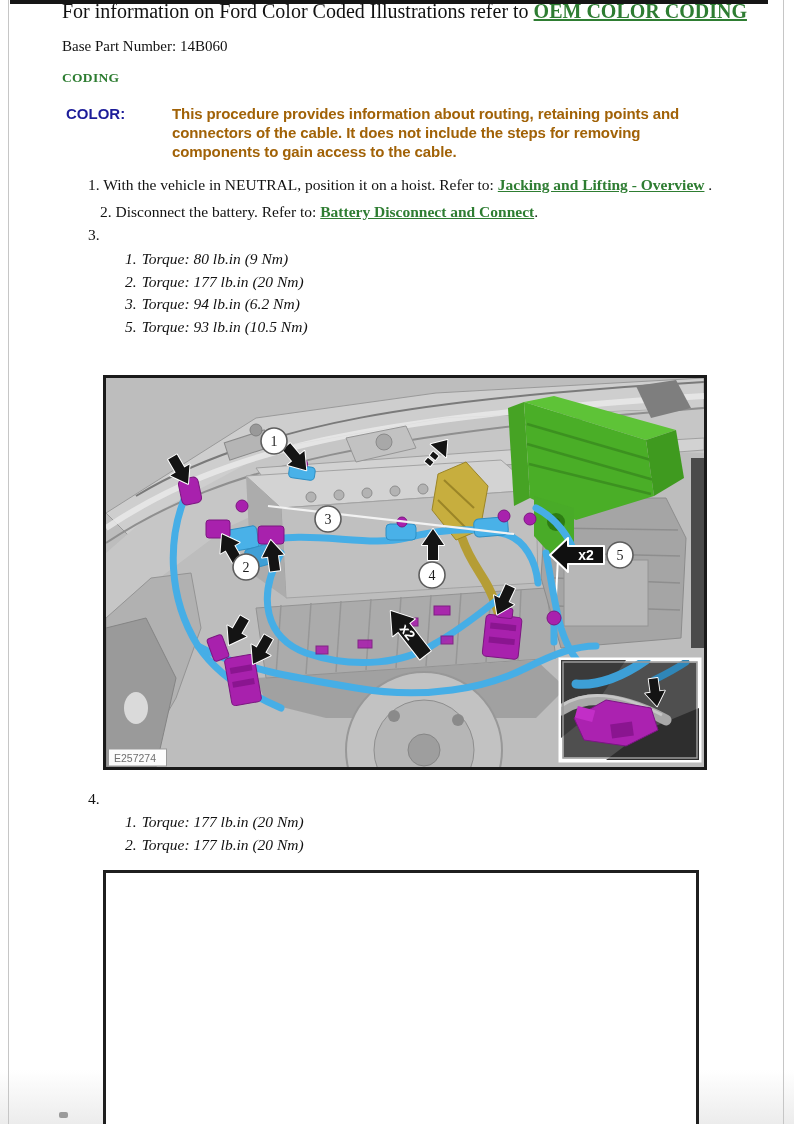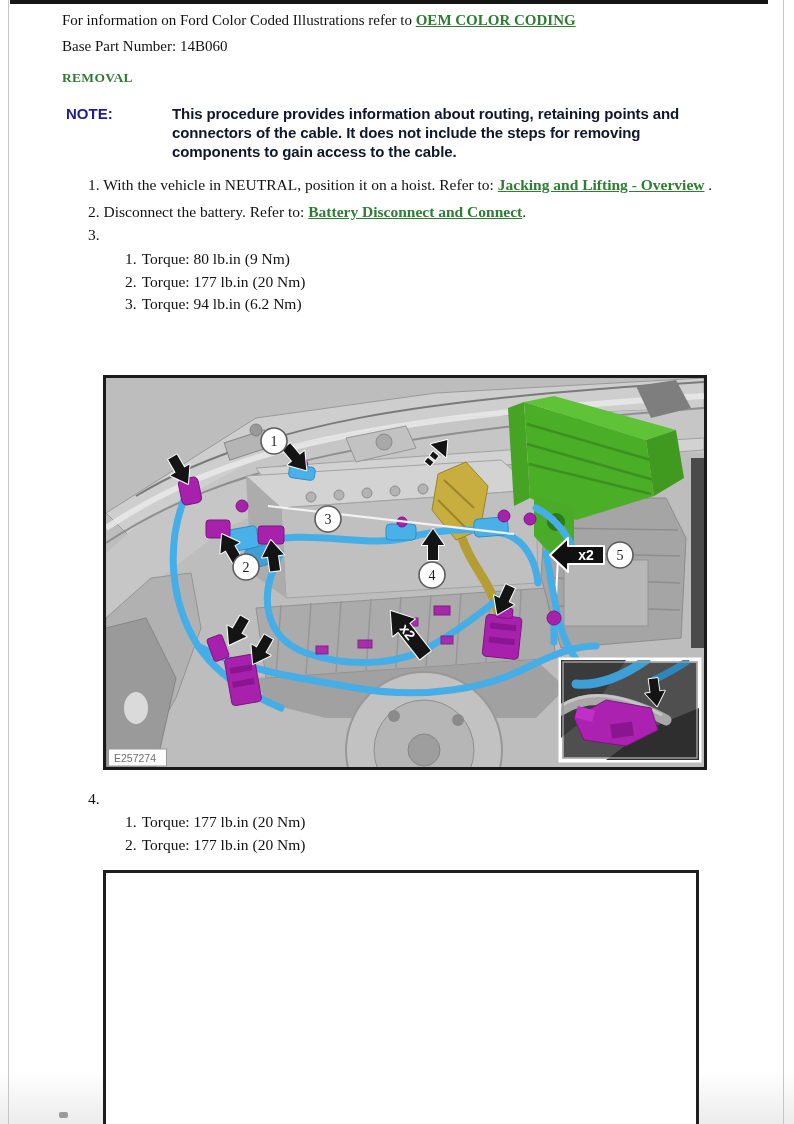--- a/index.html
+++ b/index.html
@@ -7,40 +7,40 @@
     width:794px;height:1124px;position:relative;overflow:hidden;
     background:#ffffff;font-family:"Liberation Serif",serif;color:#111;
   }
   .page-edge{position:absolute;top:0;bottom:0;width:1px;background:#c6c6c6;z-index:5;}
   .edge-left{left:8px;}
   .edge-right{left:783px;}
   .bottom-fade{position:absolute;left:0;top:1070px;width:794px;height:54px;
     background:linear-gradient(to bottom, rgba(236,236,236,0) 0%, #ececec 100%);z-index:1;}
   .top-rule{position:absolute;left:10px;top:0;width:758px;height:4px;background:#161616;z-index:4;}
 
-  .ref-line{position:absolute;left:62px;top:12px;font-size:15px;white-space:nowrap;z-index:3;}
+  .ref-line{position:absolute;left:62px;top:0;font-size:20px;white-space:nowrap;z-index:3;}
   a.green-link{color:#2e7d32;font-weight:bold;text-decoration:underline;cursor:pointer;}
   .base-part{position:absolute;left:62px;top:38px;font-size:15px;z-index:3;}
   .removal-heading{position:absolute;left:62px;top:70px;font-size:13.5px;font-weight:bold;
     color:#2e7d32;letter-spacing:.3px;z-index:3;}
 
   .note-row{position:absolute;left:66px;top:104px;width:664px;display:flex;z-index:3;
     font-family:"Liberation Sans",sans-serif;font-weight:bold;font-size:15px;line-height:19px;}
   .note-label{width:106px;color:#1c1c99;flex:0 0 106px;}
-  .note-text{width:556px;color:#0f172a;letter-spacing:-0.1px;}
+  .note-text{width:556px;color:#a16207;letter-spacing:-0.1px;}
 
   .step-line{position:absolute;left:88px;font-size:15.5px;white-space:nowrap;z-index:3;}
   .step1{top:176px;}
-  .step2{top:203px;}
+  .step2{top:203px;margin-left:12px;}
   .step3-num{top:226px;}
   .step4-num{top:790px;}
   .torque-list{position:absolute;left:125px;z-index:3;}
   .torques-3{top:250px;}
   .torques-4{top:813px;text-align:right;}
-  .torque-item{height:22.7px;font-size:15.5px;white-space:nowrap;}
+  .torque-item{height:22.7px;font-size:15.5px;white-space:nowrap;font-style:italic;}
   .torque-item .num{margin-right:5px;}
 
   .figure-frame{position:absolute;left:103px;top:375px;width:598px;height:389px;
     border:3px solid #1a1a1a;background:#c0c0c0;z-index:3;}
   .figure-frame svg{display:block;}
 
   .figure2-frame{position:absolute;left:103px;top:870px;width:590px;height:270px;
     border:3px solid #1f1f1f;background:#ffffff;z-index:2;}
 
   .speck{position:absolute;left:59px;top:1112px;width:9px;height:6px;background:#6d6d6d;
@@ -61,37 +61,38 @@
 
 <div class="page-edge edge-left"></div>
 <div class="page-edge edge-right"></div>
 <div class="bottom-fade"></div>
 <div class="top-rule"></div>
 
 <div class="ref-line"><span>For information on Ford Color Coded Illustrations refer to </span><a class="green-link">OEM COLOR CODING</a></div>
 
 <div class="base-part">Base Part Number: 14B060</div>
 
-<div class="removal-heading">REMOVAL</div>
+<div class="removal-heading">CODING</div>
 
 <div class="note-row">
-  <div class="note-label">NOTE:</div>
+  <div class="note-label">COLOR:</div>
   <div class="note-text">This procedure provides information about routing, retaining points and connectors of the cable. It does not include the steps for removing components to gain access to the cable.</div>
 </div>
 
 <div class="step-line step1"><span>1.</span> <span>With the vehicle in NEUTRAL, position it on a hoist. Refer to: </span><a class="green-link">Jacking and Lifting - Overview</a><span> .</span></div>
 
 <div class="step-line step2"><span>2.</span> <span>Disconnect the battery. Refer to: </span><a class="green-link">Battery Disconnect and Connect</a><span>.</span></div>
 
 <div class="step-line step3-num">3.</div>
 
 <div class="torque-list torques-3">
   <div class="torque-item"><span class="num">1.</span><span>Torque: 80 lb.in (9 Nm)</span></div>
   <div class="torque-item"><span class="num">2.</span><span>Torque: 177 lb.in (20 Nm)</span></div>
   <div class="torque-item"><span class="num">3.</span><span>Torque: 94 lb.in (6.2 Nm)</span></div>
+  <div class="torque-item"><span class="num">5.</span><span>Torque: 93 lb.in (10.5 Nm)</span></div>
 </div>
 
 <div class="figure-frame">
 <svg width="598" height="389" viewBox="0 0 598 389" xmlns="http://www.w3.org/2000/svg">
   <defs>
     <path id="arrow" d="M0,-16 L11,0 L5,0 L5,15 L-5,15 L-5,0 L-11,0 Z"></path>
     <clipPath id="insetClip">
           <rect x="455" y="282" width="138" height="100"></rect>
         </clipPath>
   </defs>

